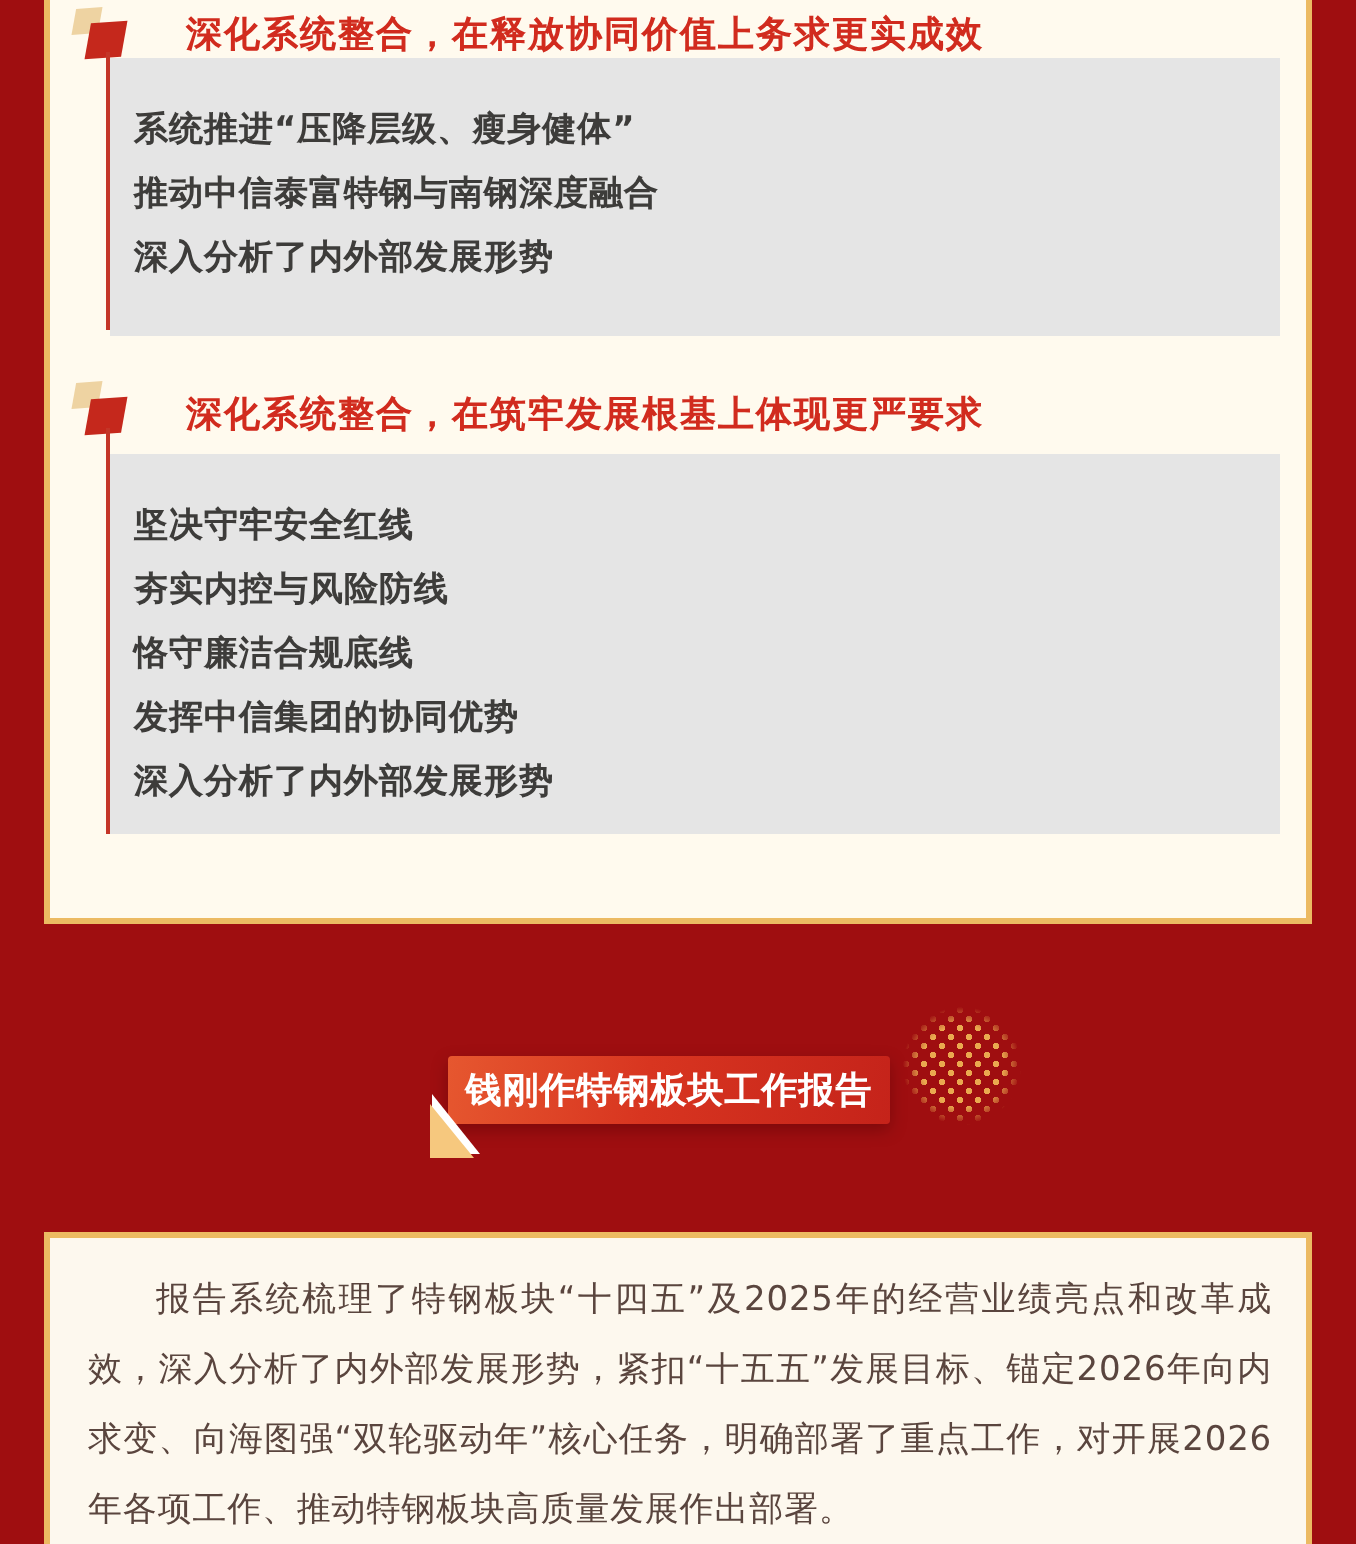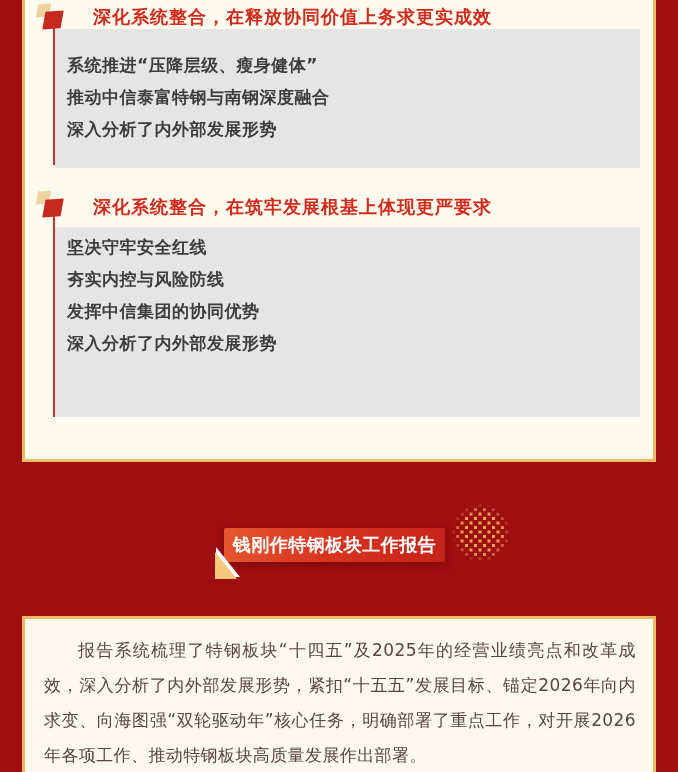--- a/index.html
+++ b/index.html
@@ -36,21 +36,21 @@
     box-sizing:border-box;
   }
   .white-box .list{
     padding-left:12px;
   }
   .list-item{
     line-height:32px;font-size:17px;font-weight:bold;color:#3d3c3a;
     letter-spacing:0.5px;white-space:nowrap;
   }
   #box1 .list{padding-top:20px;}
-  #box2 .list{padding-top:4px;}
+  #box2 .list{padding-top:20px;}
   
   .halftone-dots{
     position:absolute;left:444px;top:496px;width:74px;height:74px;
     background-image:
       radial-gradient(circle 1.7px, #eaa94f 98%, rgba(234,169,79,0) 100%),
       radial-gradient(circle 1.7px, #eaa94f 98%, rgba(234,169,79,0) 100%);
     background-size:9px 9px;
     background-position:0 0,4.5px 4.5px;
   }
   .halftone-dots::after{
@@ -113,20 +113,21 @@
 
     <div>
       <span class="marker-tan" style="left:12px;top:195px;"></span>
       <span class="marker-red" style="left:19px;top:203px;"></span>
       <div class="section-title" style="top:199px;">深化系统整合，在筑牢发展根基上体现更严要求</div>
       <div class="accent-line" style="left:28px;top:218px;height:203px;"></div>
       <div class="white-box" id="box2" style="left:30px;top:231px;height:190px;">
         <div class="list">
           <div class="list-item">坚决守牢安全红线</div>
           <div class="list-item">夯实内控与风险防线</div>
+          <div class="list-item">恪守廉洁合规底线</div>
           <div class="list-item">发挥中信集团的协同优势</div>
           <div class="list-item">深入分析了内外部发展形势</div>
         </div>
       </div>
     </div>
 
   </div>
 
   <div class="halftone-dots"></div>
 

